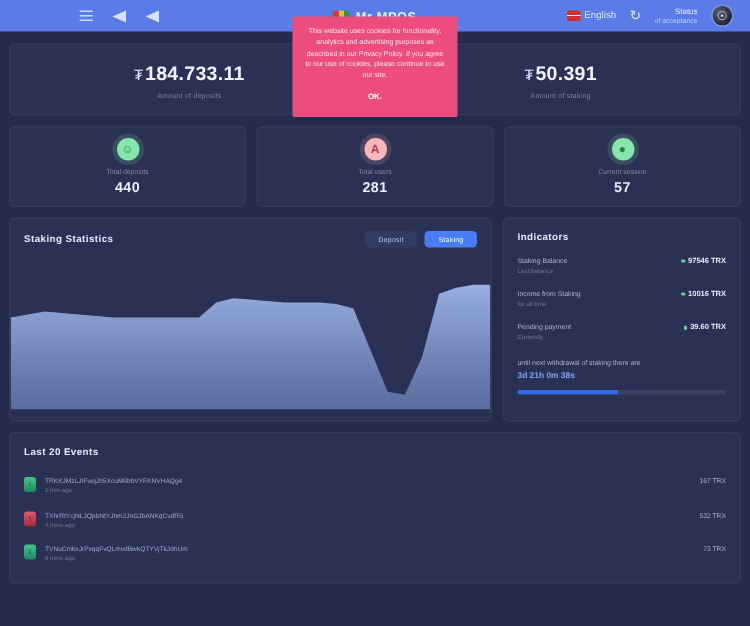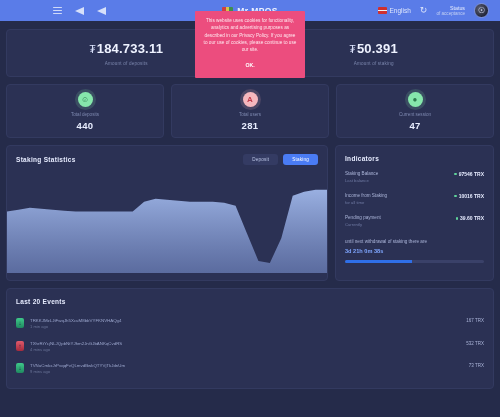--- a/index.html
+++ b/index.html
@@ -230,21 +230,21 @@
       <div class="stat-value">440</div>
     </div>
     <div class="card stat-card">
       <div class="stat-bubble pink">A</div>
       <div class="stat-label">Total users</div>
       <div class="stat-value">281</div>
     </div>
     <div class="card stat-card">
       <div class="stat-bubble green">●</div>
       <div class="stat-label">Current session</div>
-      <div class="stat-value">47</div>
+      <div class="stat-value">57</div>
     </div>
   </div>
 
   <div class="row mid-row">
 
     <div class="card chart-card">
       <div class="chart-head">
         <span class="chart-title">Staking Statistics</span>
         <span class="chart-btns">
           <button class="chart-btn">Deposit</button>

